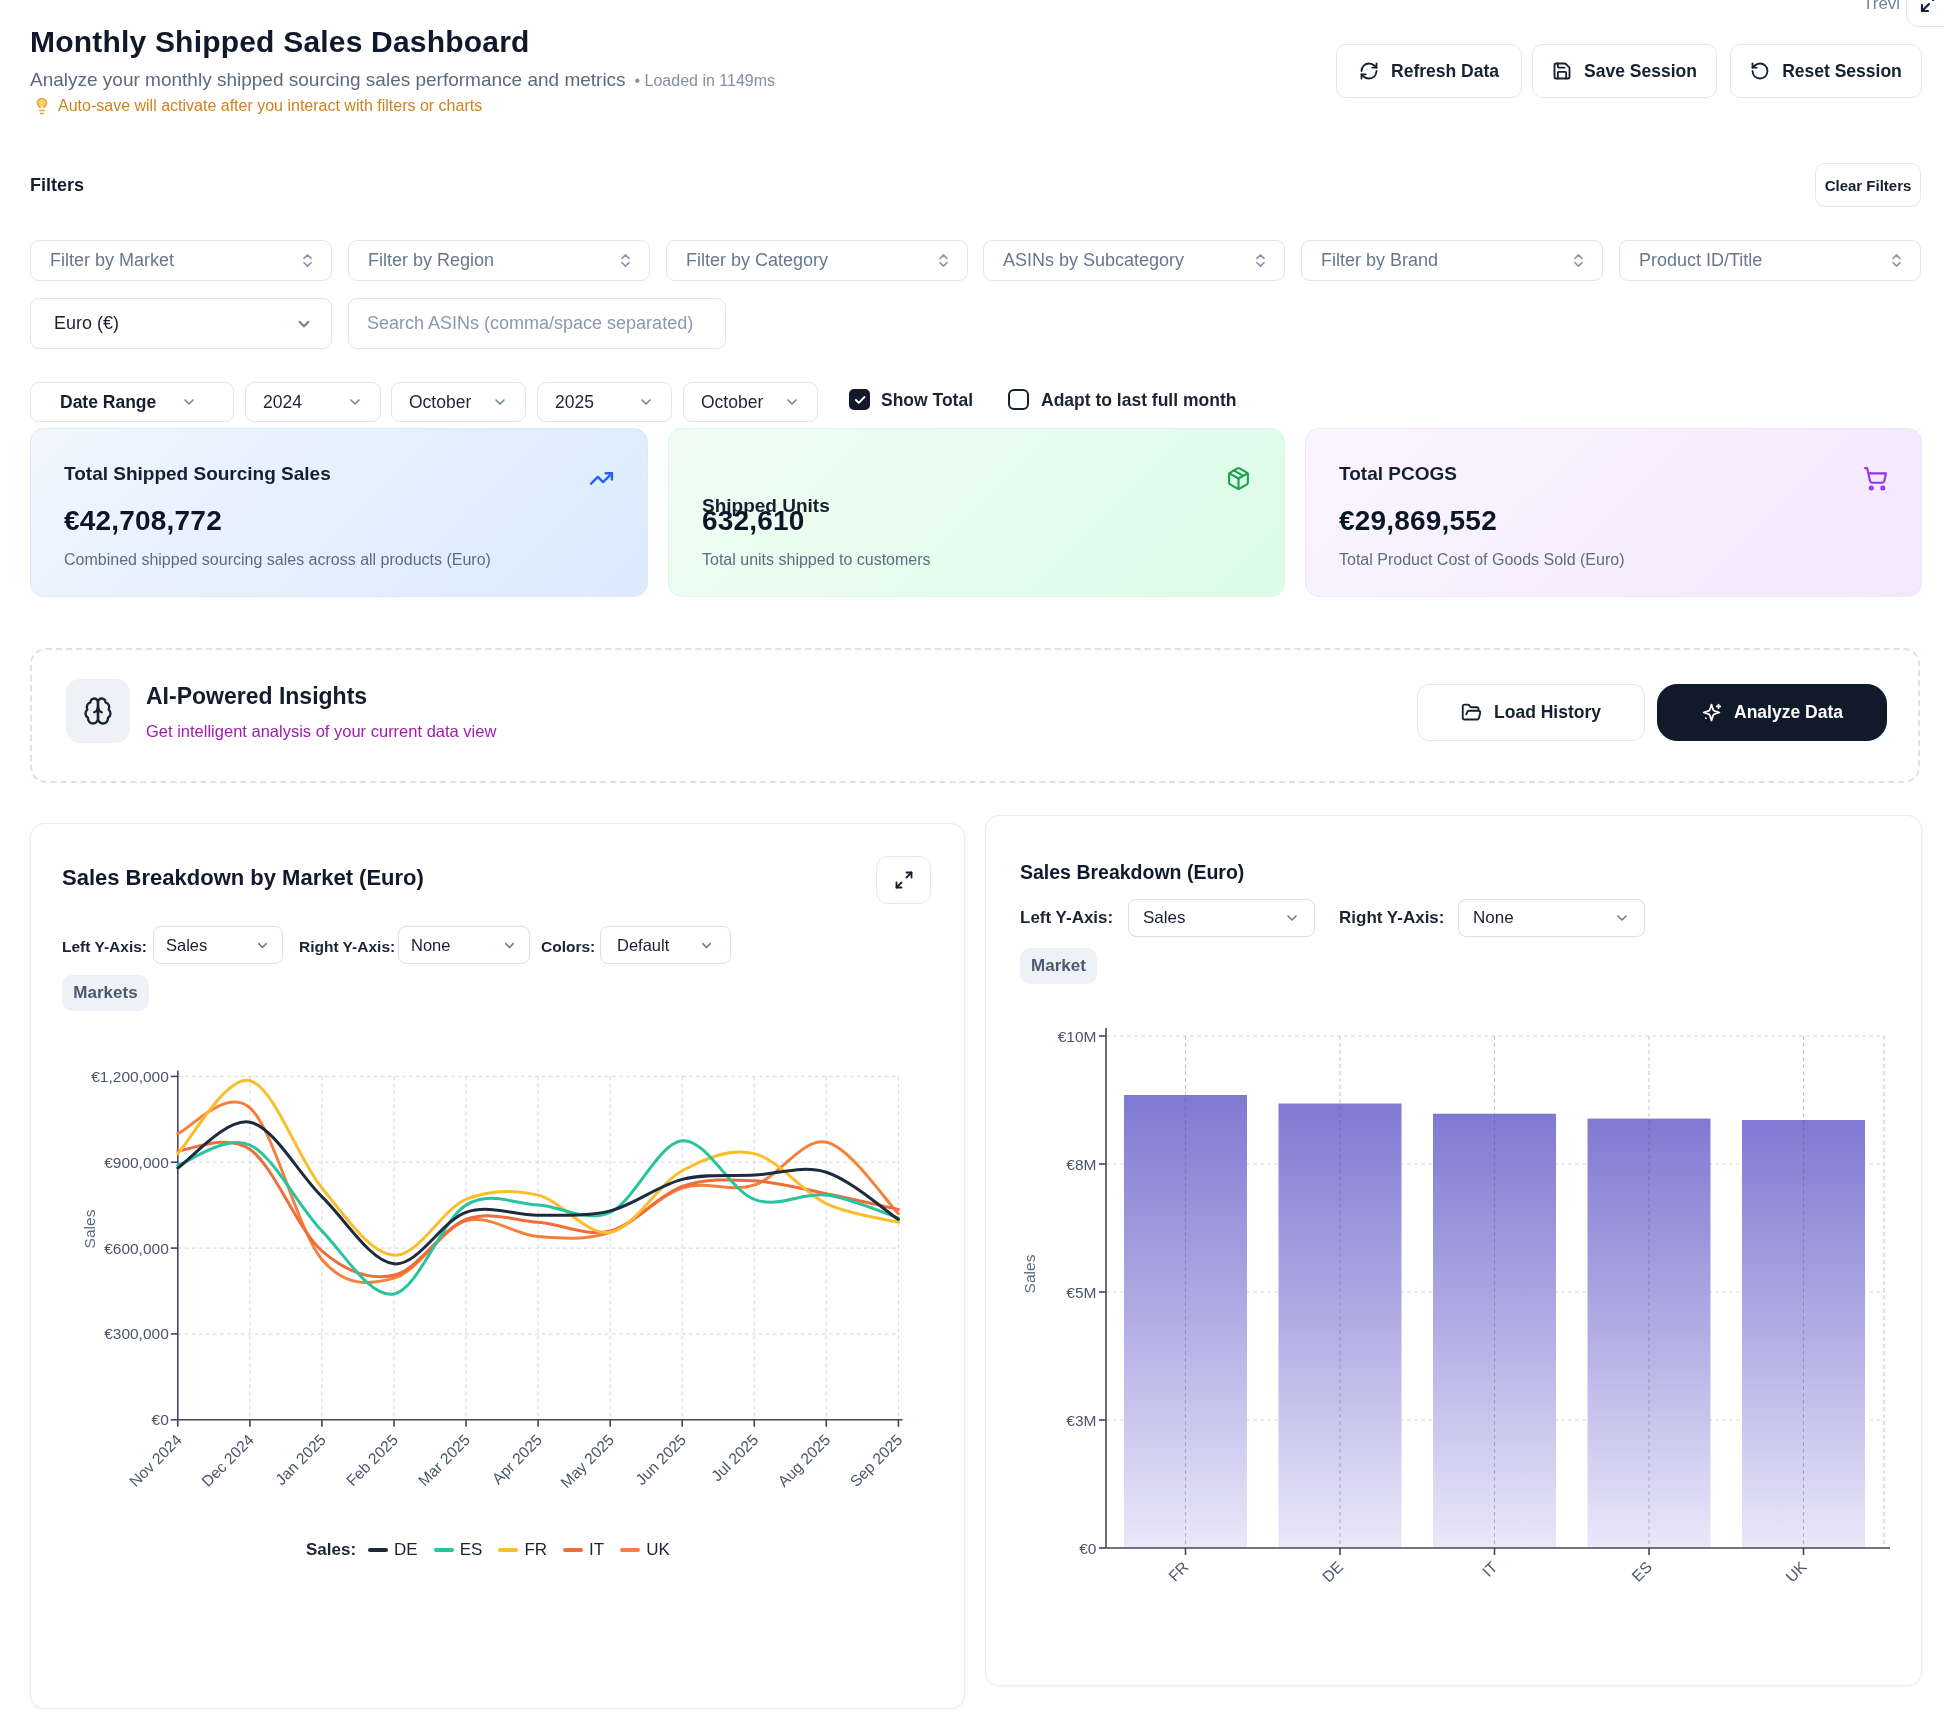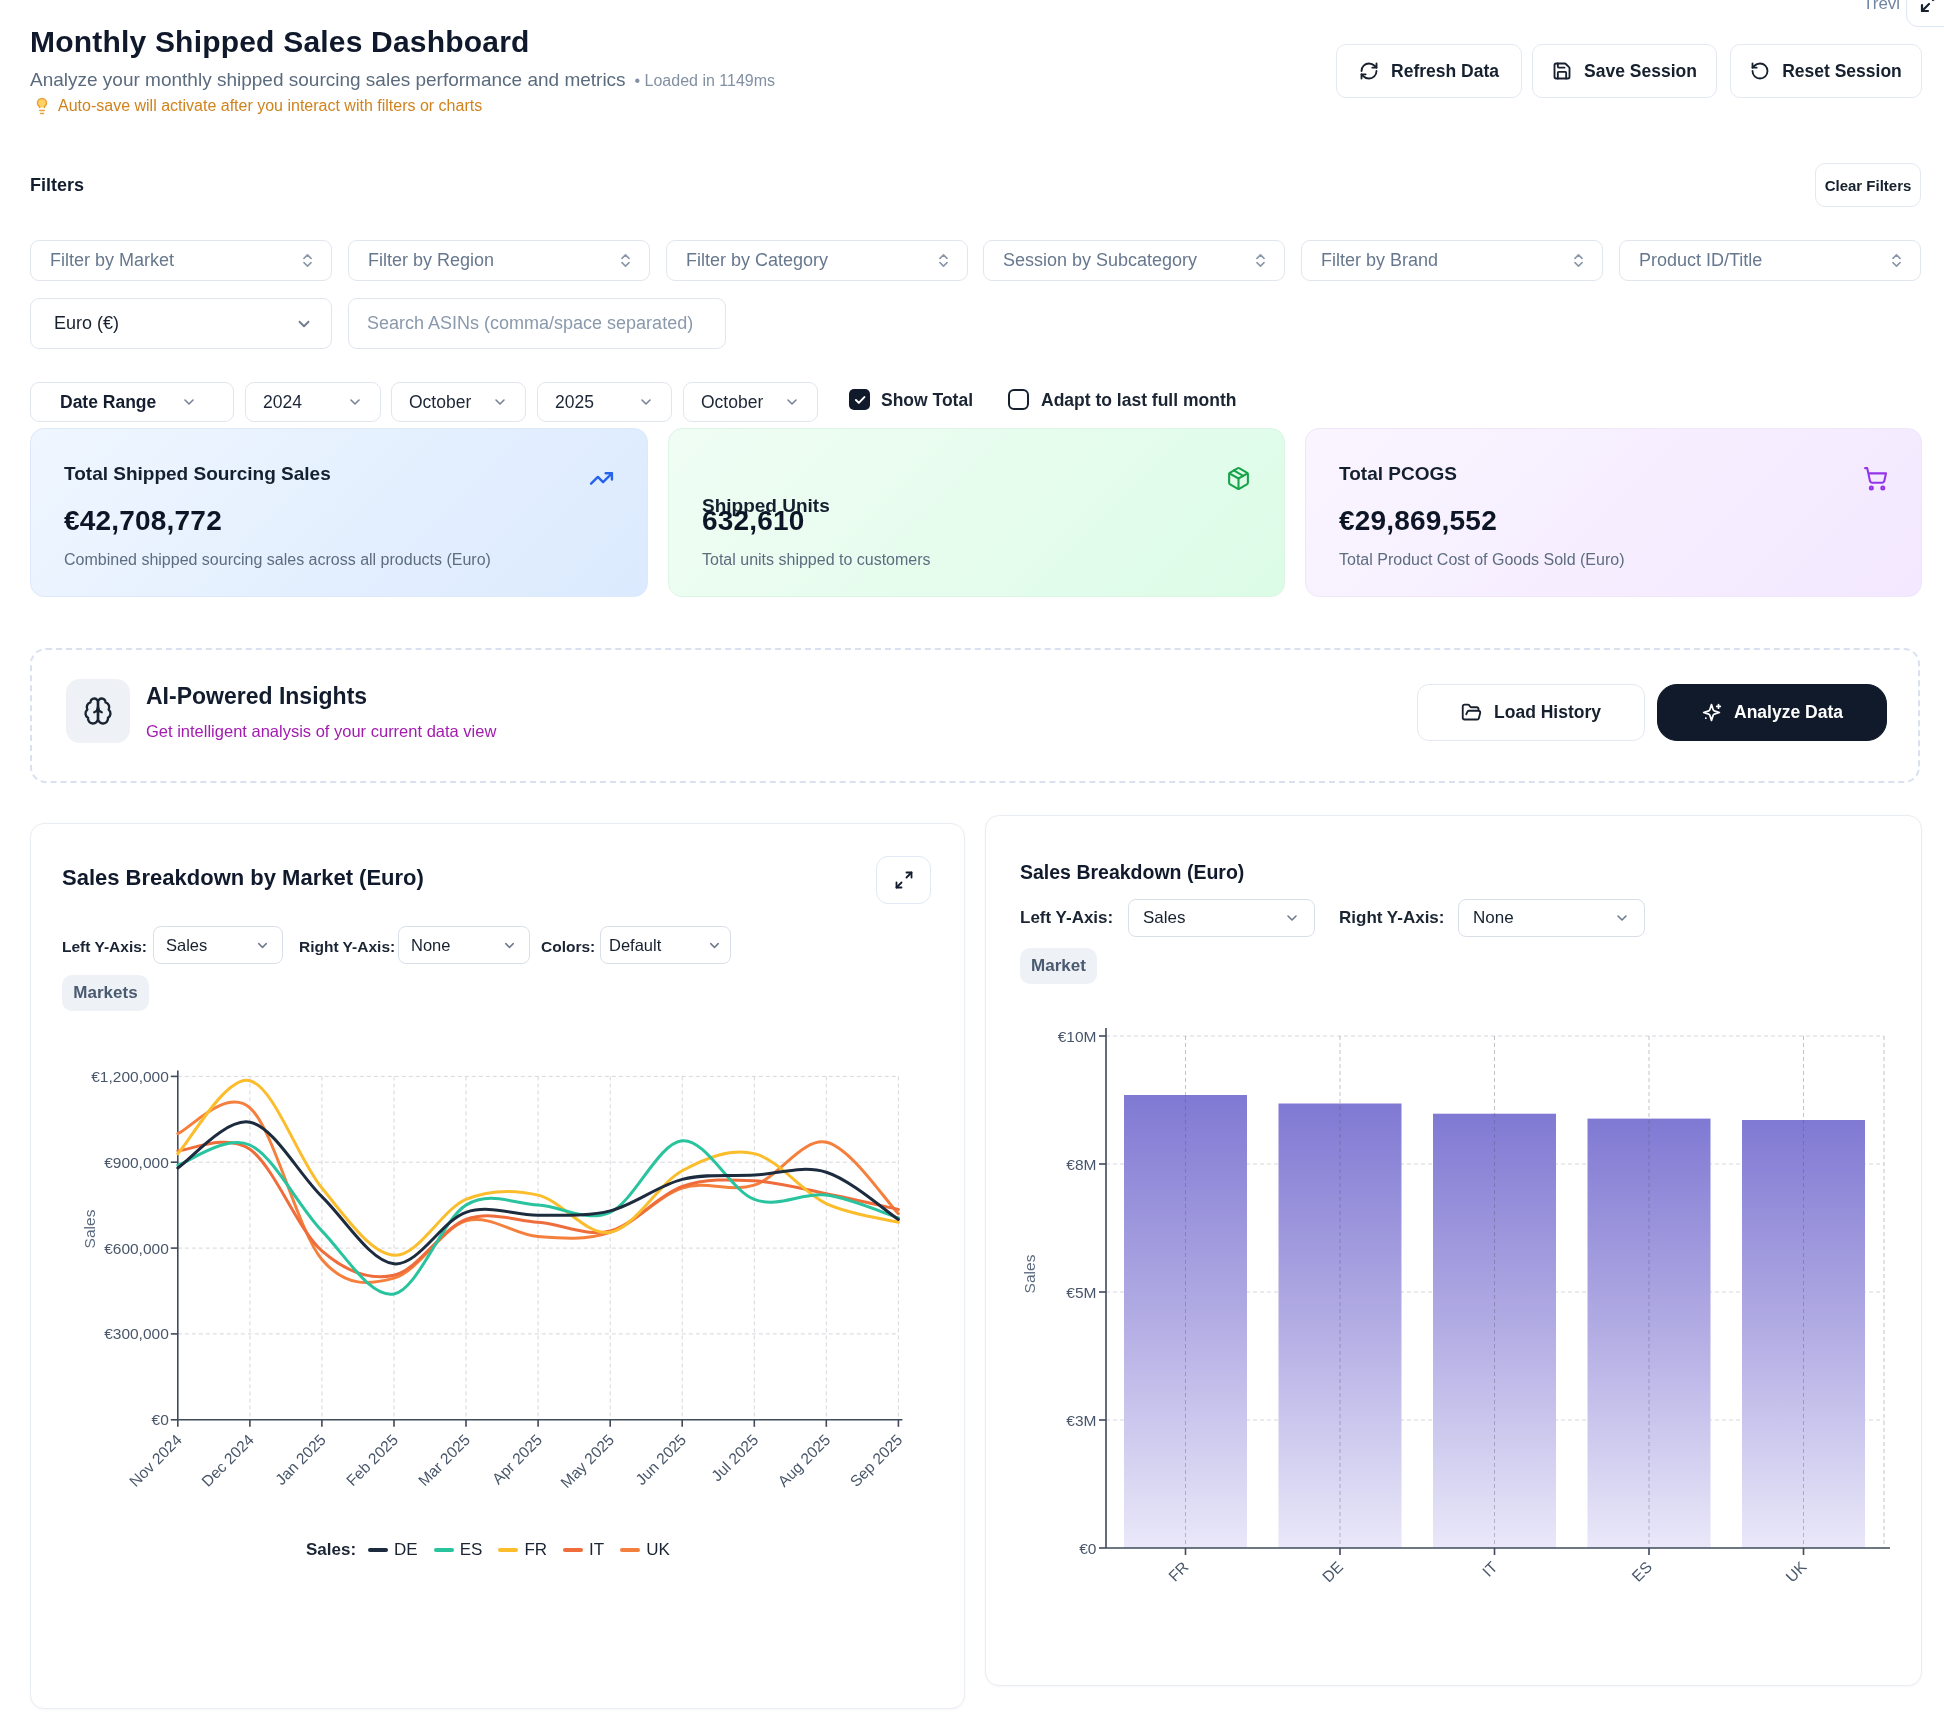--- a/index.html
+++ b/index.html
@@ -85,21 +85,21 @@
       </svg>
   </div>
   <div class="sel abs" style="left:666px; top:240px; width:302px; height:41px; padding:0 15px 0 19px;">
     <span style="font-size:18px; color:#67788e;">Filter by Category</span>
     <svg width="17" height="17" viewBox="0 0 24 24" fill="none" stroke="#8a97a8" stroke-width="2.2" stroke-linecap="round" stroke-linejoin="round">
         <path d="m7 15 5 5 5-5"></path>
         <path d="m7 9 5-5 5 5"></path>
       </svg>
   </div>
   <div class="sel abs" style="left:983px; top:240px; width:302px; height:41px; padding:0 15px 0 19px;">
-    <span style="font-size:18px; color:#67788e;">Session by Subcategory</span>
+    <span style="font-size:18px; color:#67788e;">ASINs by Subcategory</span>
     <svg width="17" height="17" viewBox="0 0 24 24" fill="none" stroke="#8a97a8" stroke-width="2.2" stroke-linecap="round" stroke-linejoin="round">
         <path d="m7 15 5 5 5-5"></path>
         <path d="m7 9 5-5 5 5"></path>
       </svg>
   </div>
   <div class="sel abs" style="left:1301px; top:240px; width:302px; height:41px; padding:0 15px 0 19px;">
     <span style="font-size:18px; color:#67788e;">Filter by Brand</span>
     <svg width="17" height="17" viewBox="0 0 24 24" fill="none" stroke="#8a97a8" stroke-width="2.2" stroke-linecap="round" stroke-linejoin="round">
         <path d="m7 15 5 5 5-5"></path>
         <path d="m7 9 5-5 5 5"></path>
@@ -236,21 +236,21 @@
       </svg>
   </div>
   <div class="abs lbl" style="left:299px; top:938px; font-size:15.5px;">Right Y-Axis:</div>
   <div class="sel abs" style="left:398px; top:926px; width:132px; height:38px; padding:0 12px; border-radius:8px; border-color:#d9dfe9;">
     <span style="font-size:16.5px; color:#16202e;">None</span>
     <svg width="15" height="15" viewBox="0 0 24 24" fill="none" stroke="#6e7b8e" stroke-width="2.4" stroke-linecap="round" stroke-linejoin="round">
         <path d="m6 9 6 6 6-6"></path>
       </svg>
   </div>
   <div class="abs lbl" style="left:541px; top:938px; font-size:15.5px;">Colors:</div>
-  <div class="sel abs" style="left:600px; top:926px; width:131px; height:38px; padding:0 8px; border-radius:8px; border-color:#d9dfe9;">
+  <div class="sel abs" style="left:600px; top:926px; width:131px; height:38px; padding:0 16px; border-radius:8px; border-color:#d9dfe9;">
     <span style="font-size:16.5px; color:#16202e;">Default</span>
     <svg width="15" height="15" viewBox="0 0 24 24" fill="none" stroke="#6e7b8e" stroke-width="2.4" stroke-linecap="round" stroke-linejoin="round">
         <path d="m6 9 6 6 6-6"></path>
       </svg>
   </div>
   <div class="chip abs" style="left:62px; top:975px; width:87px; height:36px; font-size:17px;">Markets</div>
 
   <svg class="abs" style="left:30px; top:1040px;" width="935" height="560" viewBox="0 0 935 560">
   <g stroke="#d7d7de" stroke-width="1" stroke-dasharray="4 3" fill="none">
 <line x1="147.8" y1="293.9" x2="868.4" y2="293.9"></line>

